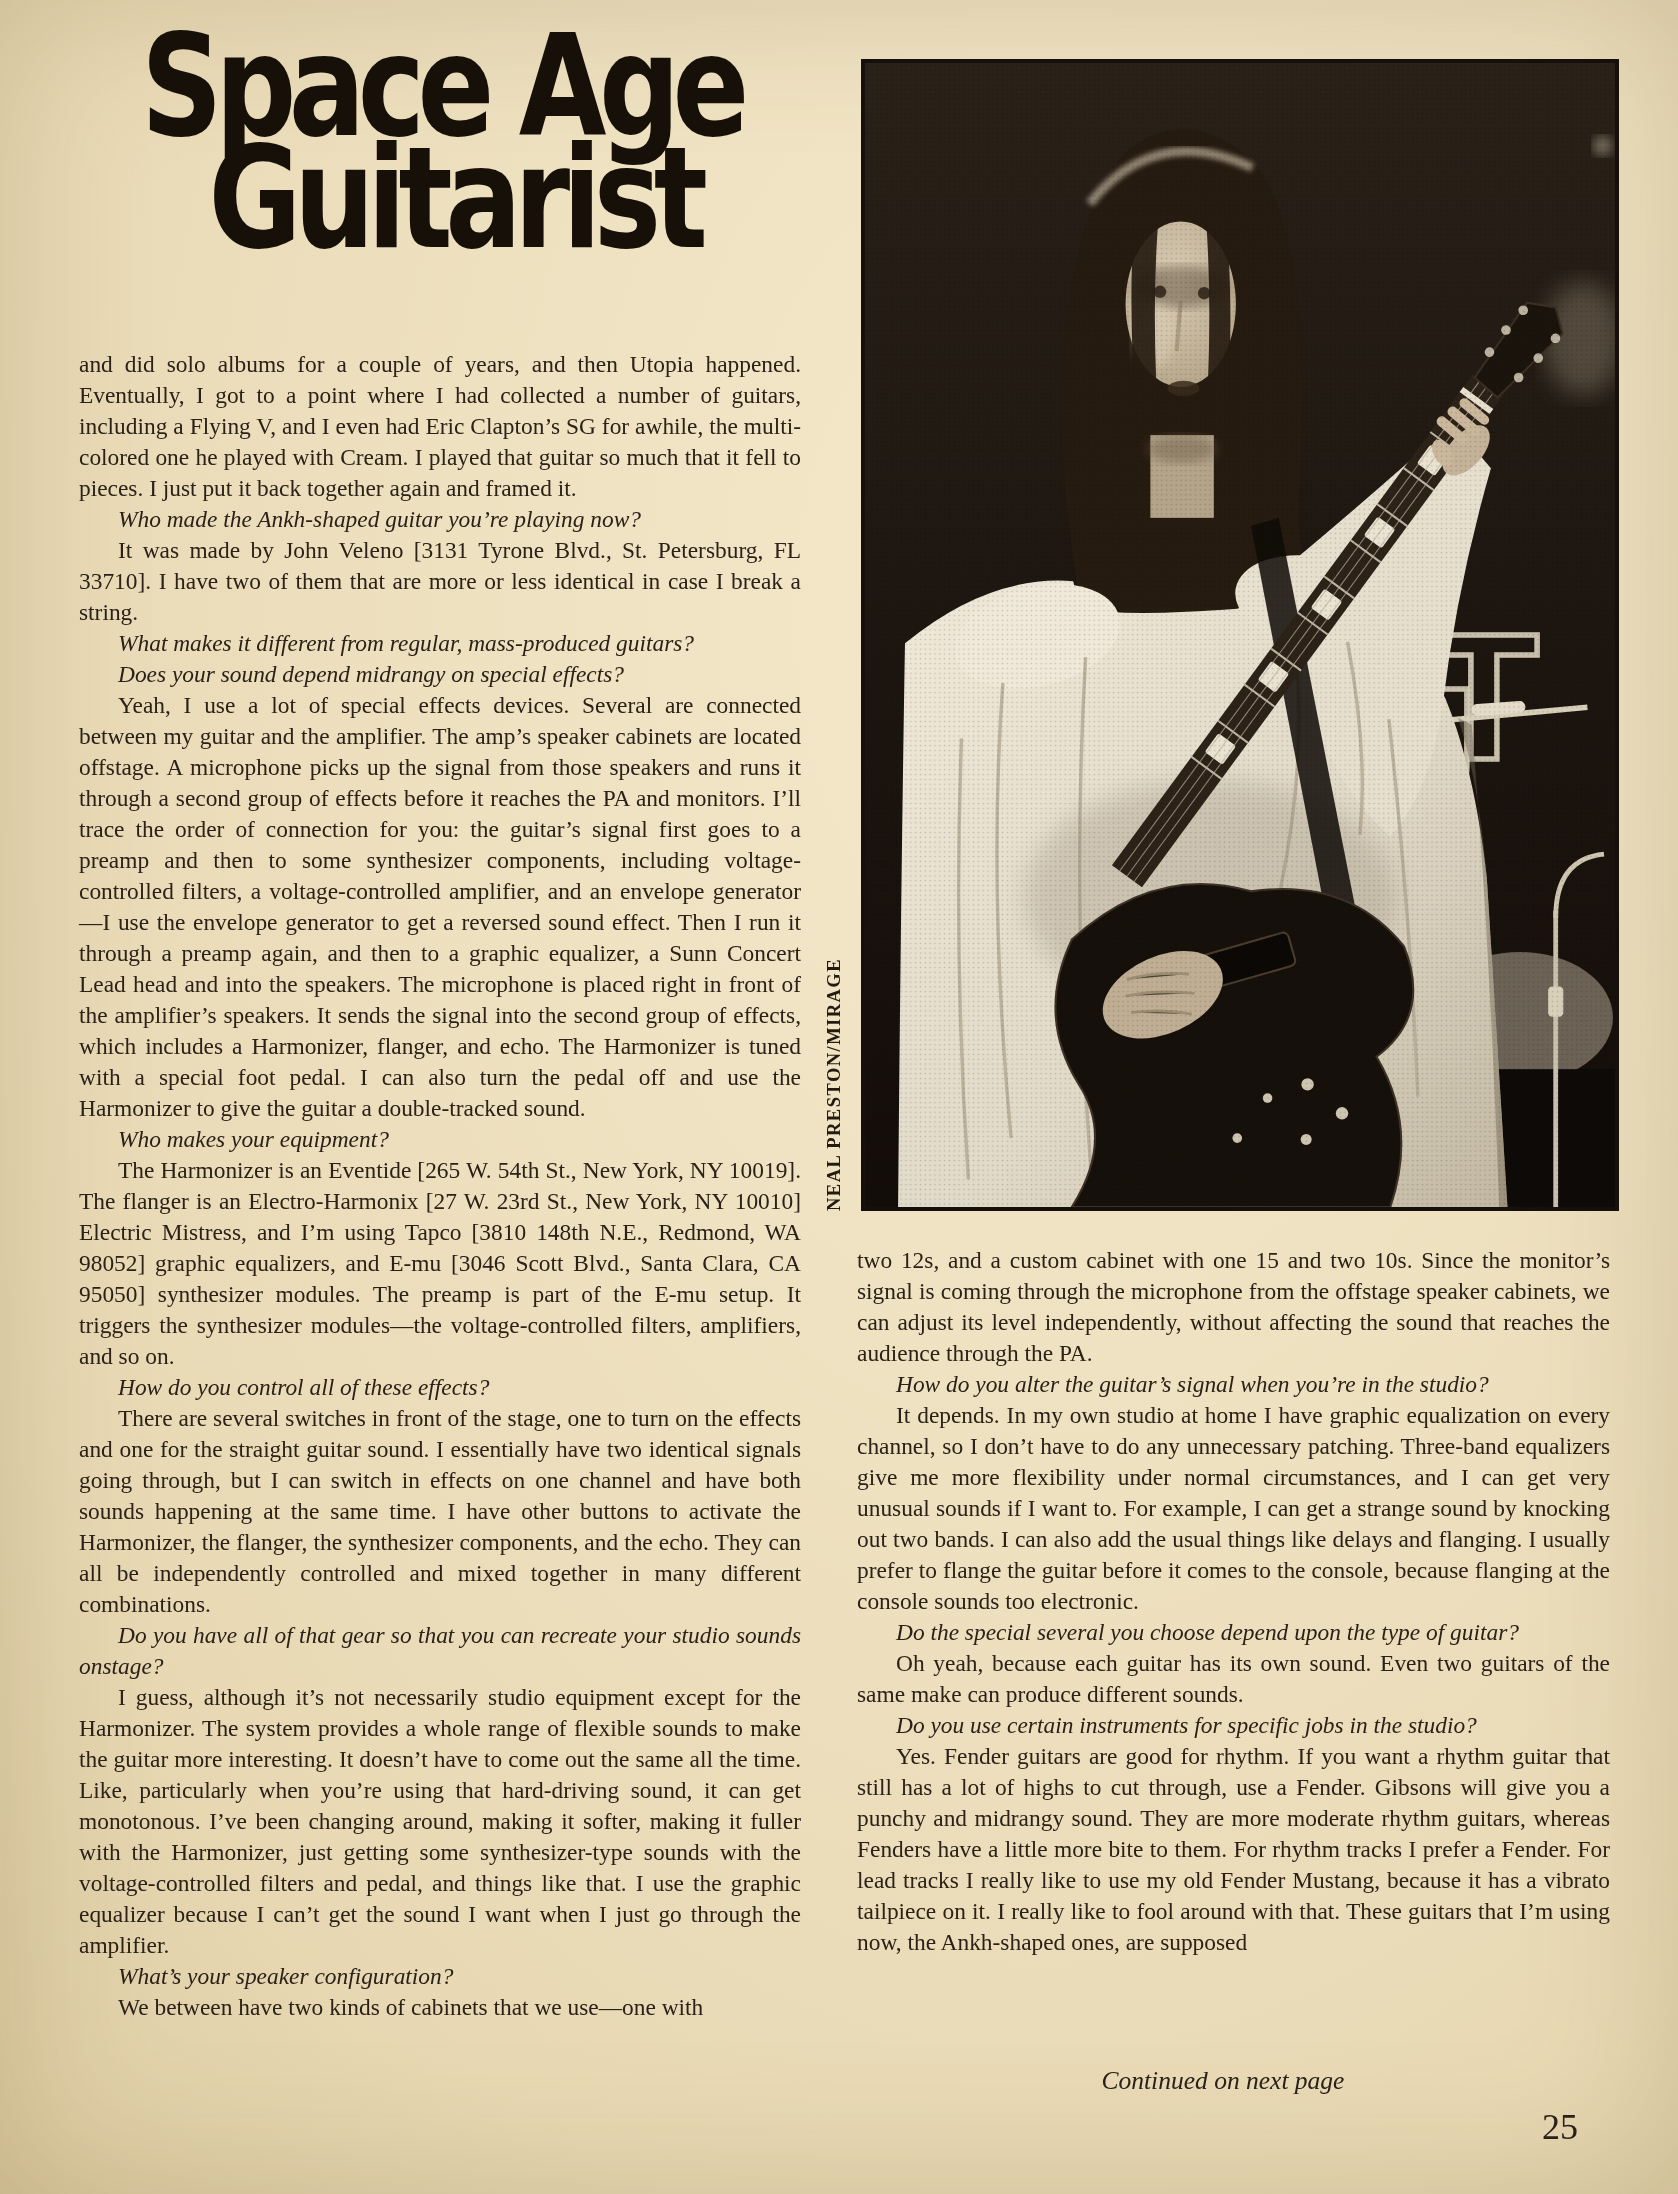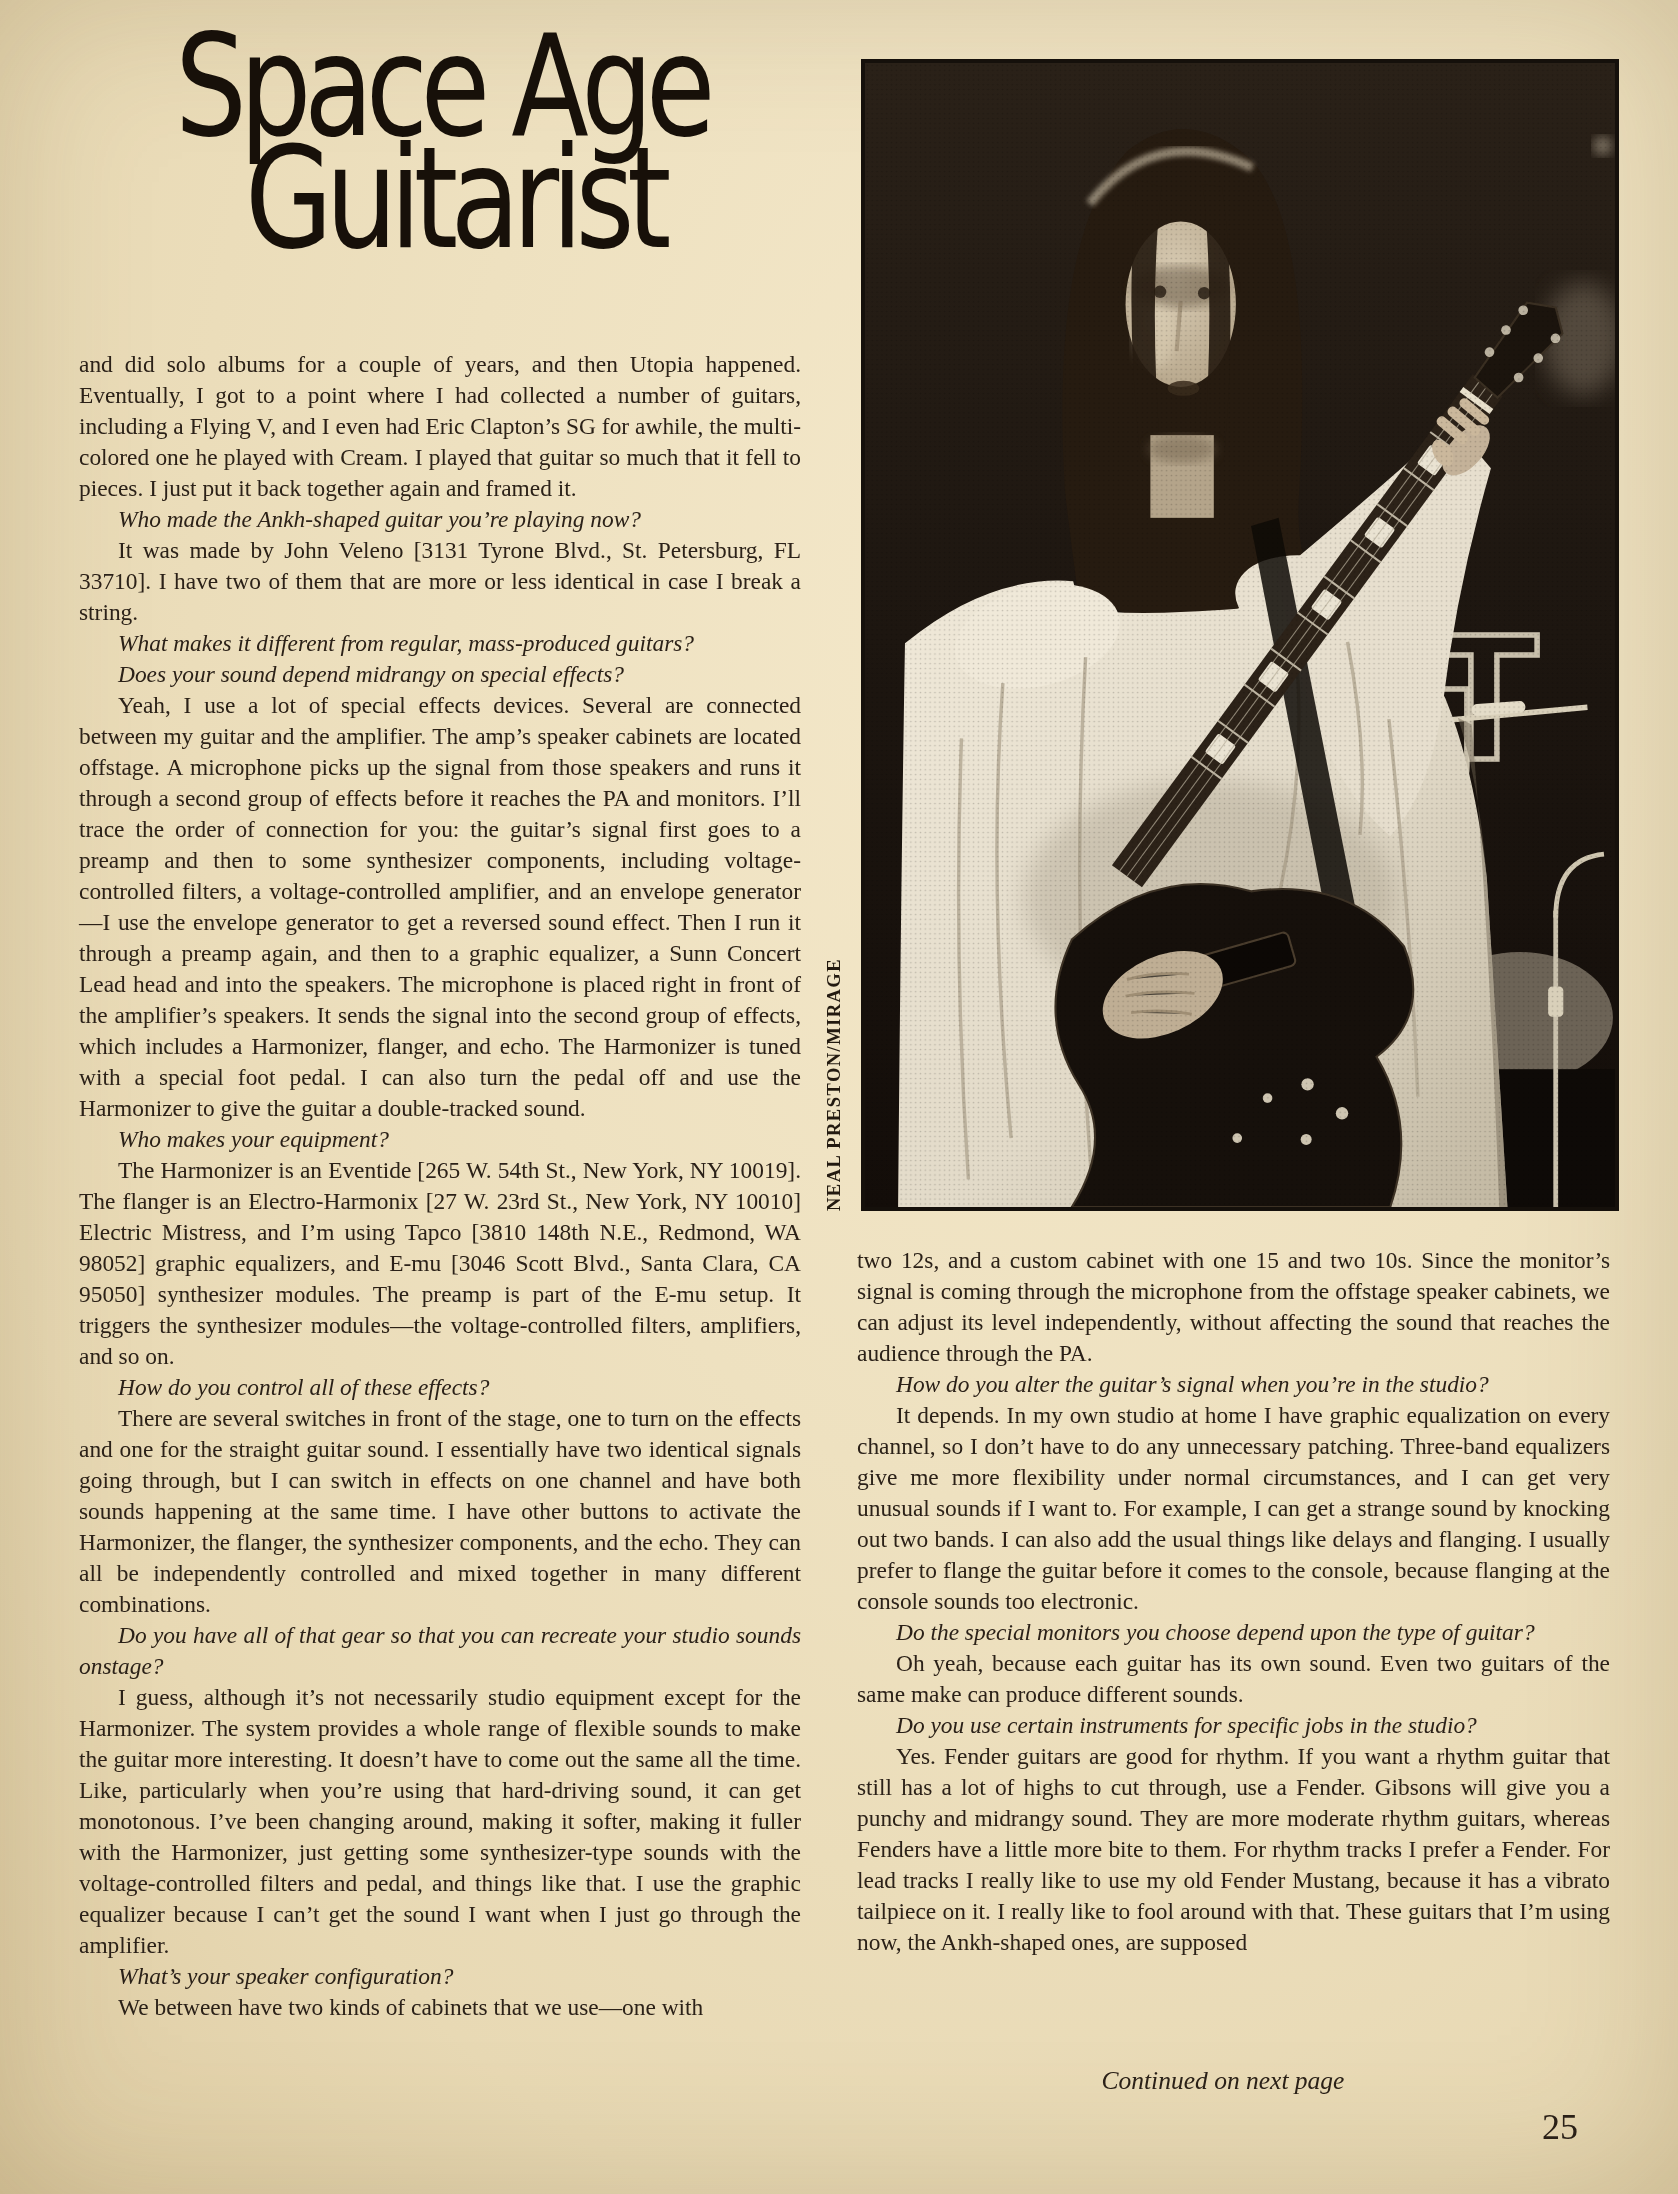--- a/index.html
+++ b/index.html
@@ -11,21 +11,21 @@
     box-shadow: inset 0 0 152px rgba(110,85,40,.22);
     overflow:hidden;
     font-family:"Liberation Serif", serif;
     color:#2b2118;
   }
   
   .headline{
     position:absolute;left:81px;top:19.3px;width:721px;
     text-align:center;
     font-family:"DejaVu Sans","Liberation Sans",sans-serif;
-    font-weight:normal;
+    font-weight:bold;
     color:#171009;
     line-height:1;
   }
   .headline .l1, .headline .l2{
     display:block;
     font-size:135px;
     letter-spacing:-9px;
     transform:scaleX(.84) scaleY(1.04);
     transform-origin:50% 50%;
     white-space:nowrap;
@@ -249,21 +249,21 @@
       <p class="a">There are several switches in front of the stage, one to turn on the effects and one for the straight guitar sound. I essentially have two identical signals going through, but I can switch in effects on one channel and have both sounds happening at the same time. I have other buttons to activate the Harmonizer, the flanger, the synthesizer components, and the echo. They can all be independently controlled and mixed together in many different combinations.</p>
       <p class="q">Do you have all of that gear so that you can recreate your studio sounds onstage?</p>
       <p class="a">I guess, although it’s not necessarily studio equipment except for the Harmonizer. The system provides a whole range of flexible sounds to make the guitar more interesting. It doesn’t have to come out the same all the time. Like, particularly when you’re using that hard-driving sound, it can get monotonous. I’ve been changing around, making it softer, making it fuller with the Harmonizer, just getting some synthesizer-type sounds with the voltage-controlled filters and pedal, and things like that. I use the graphic equalizer because I can’t get the sound I want when I just go through the amplifier.</p>
       <p class="q">What’s your speaker configuration?</p>
       <p class="a">We between have two kinds of cabinets that we use—one with</p>
     </div>
   <div class="col col-right" id="col-right">
       <p class="cont">two 12s, and a custom cabinet with one 15 and two 10s. Since the monitor’s signal is coming through the microphone from the offstage speaker cabinets, we can adjust its level independently, without affecting the sound that reaches the audience through the PA.</p>
       <p class="q">How do you alter the guitar’s signal when you’re in the studio?</p>
       <p class="a">It depends. In my own studio at home I have graphic equalization on every channel, so I don’t have to do any unnecessary patching. Three-band equalizers give me more flexibility under normal circumstances, and I can get very unusual sounds if I want to. For example, I can get a strange sound by knocking out two bands. I can also add the usual things like delays and flanging. I usually prefer to flange the guitar before it comes to the console, because flanging at the console sounds too electronic.</p>
-      <p class="q">Do the special monitors you choose depend upon the type of guitar?</p>
+      <p class="q">Do the special several you choose depend upon the type of guitar?</p>
       <p class="a">Oh yeah, because each guitar has its own sound. Even two guitars of the same make can produce different sounds.</p>
       <p class="q">Do you use certain instruments for specific jobs in the studio?</p>
       <p class="a">Yes. Fender guitars are good for rhythm. If you want a rhythm guitar that still has a lot of highs to cut through, use a Fender. Gibsons will give you a punchy and midrangy sound. They are more moderate rhythm guitars, whereas Fenders have a little more bite to them. For rhythm tracks I prefer a Fender. For lead tracks I really like to use my old Fender Mustang, because it has a vibrato tailpiece on it. I really like to fool around with that. These guitars that I’m using now, the Ankh-shaped ones, are supposed</p>
     </div>
 
   <div class="continued">Continued on next page</div>
   <div class="pageno">25</div>
 
 </div>
 

